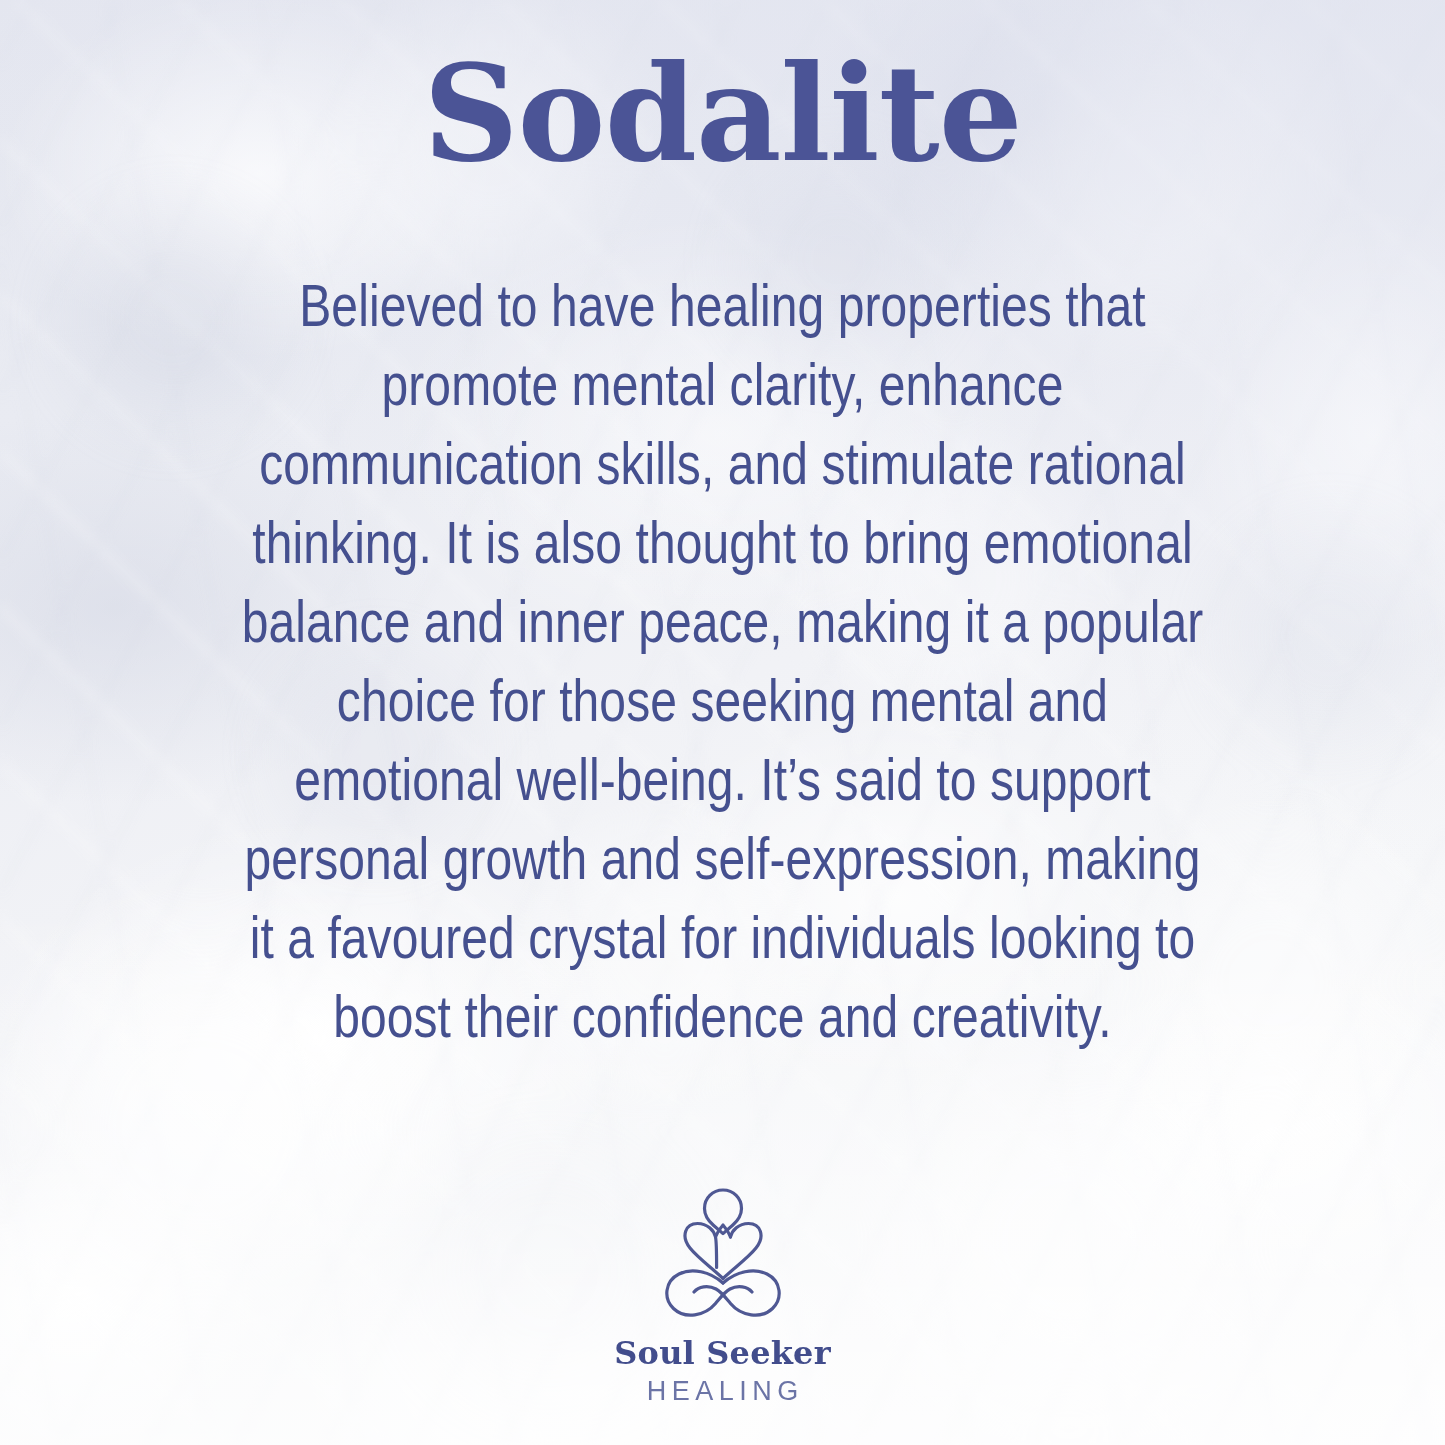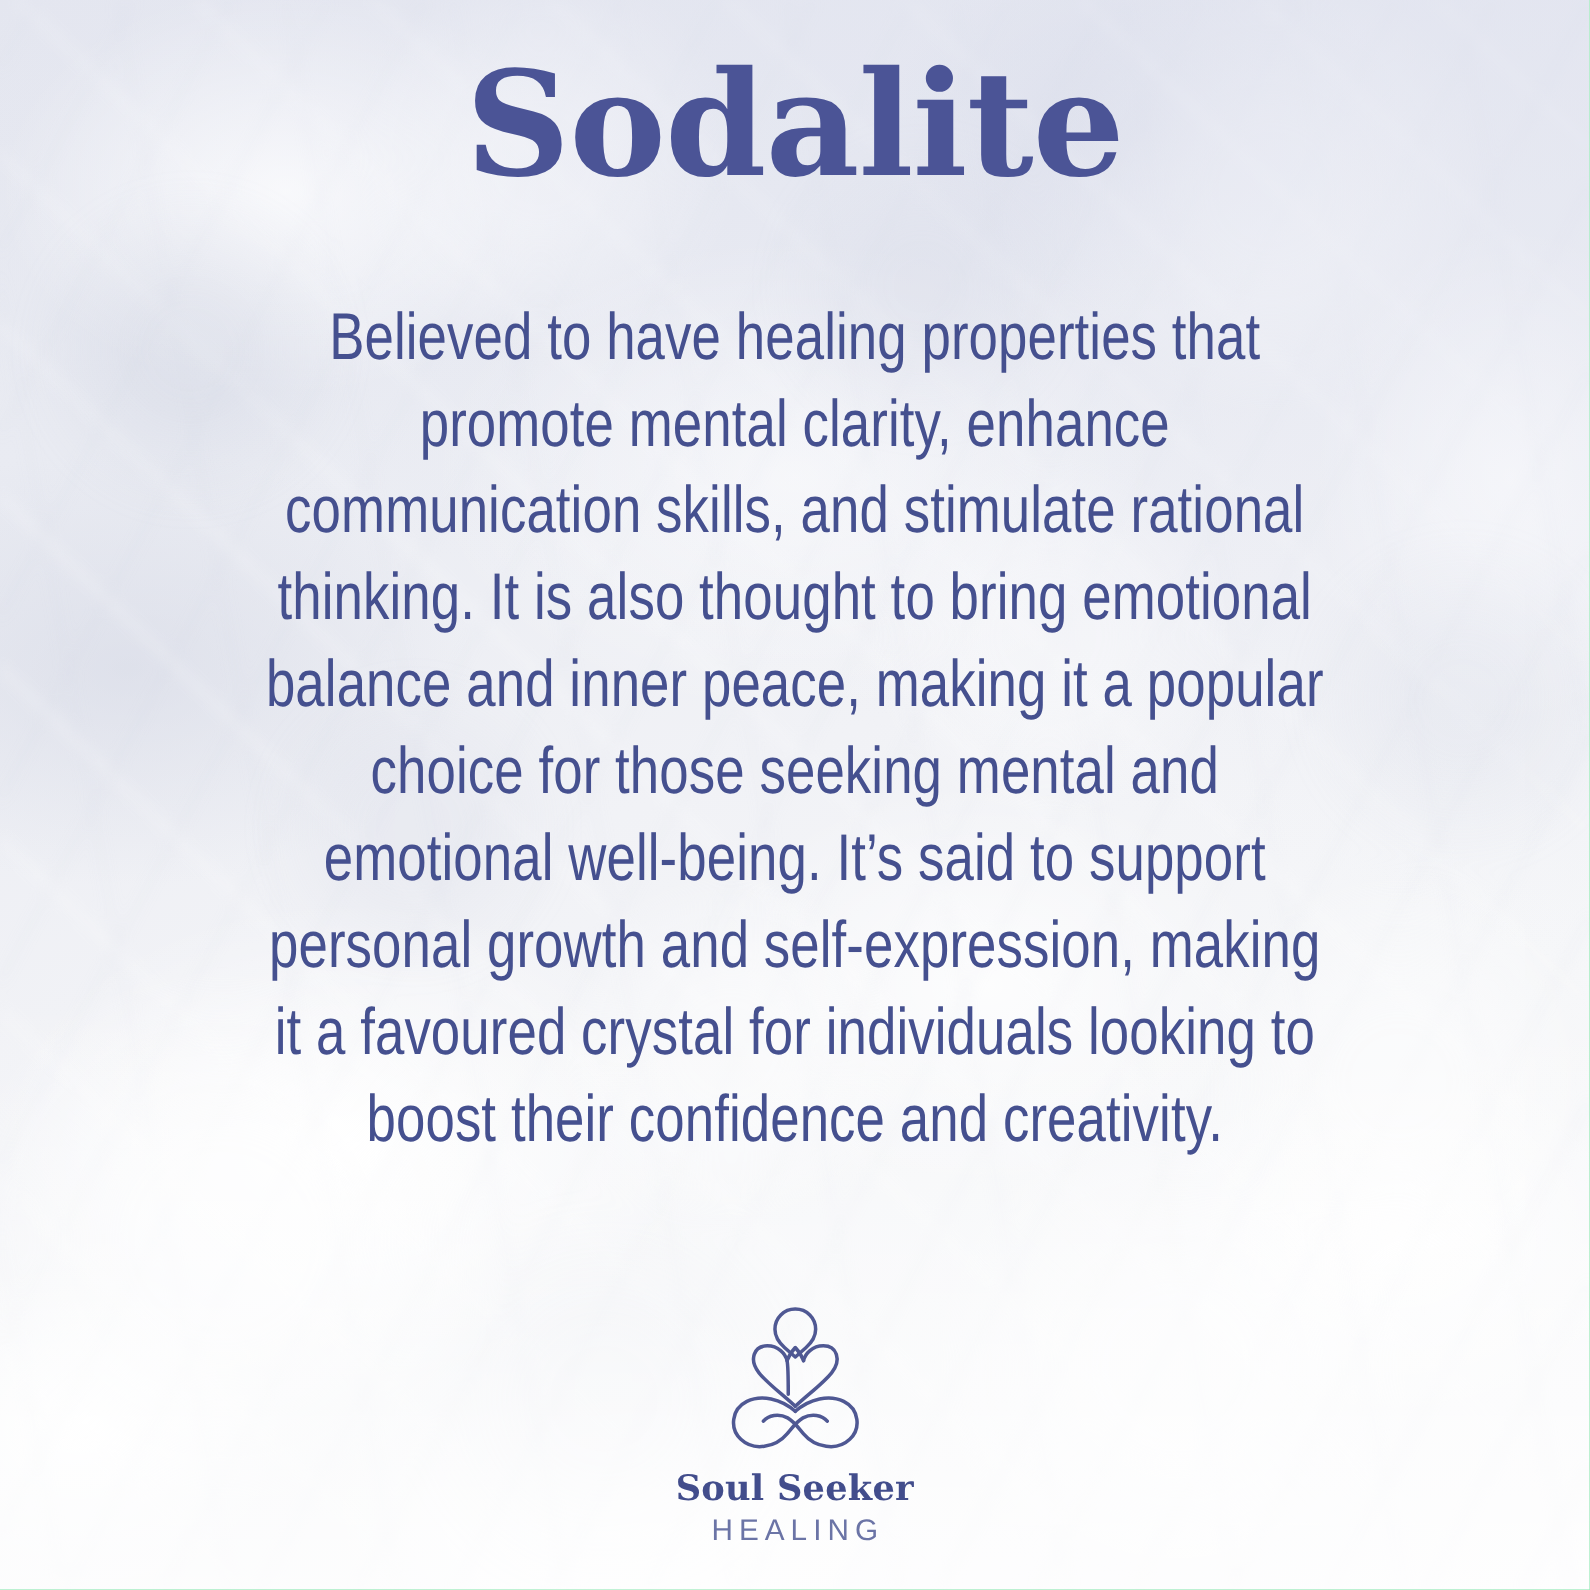--- a/index.html
+++ b/index.html
@@ -14,21 +14,21 @@
     font-family: "Liberation Sans", sans-serif;
     background: #eef0f5;
   }
 
   
   .canvas {
     position: relative;
     width: 1445px;
     height: 1445px;
     overflow: hidden;
-    background-color: #86efac;
+    background-color: #fef9c3;
     isolation: isolate;
   }
 
   
   .bg-layer {
     position: absolute;
     inset: 0;
     pointer-events: none;
   }
 

